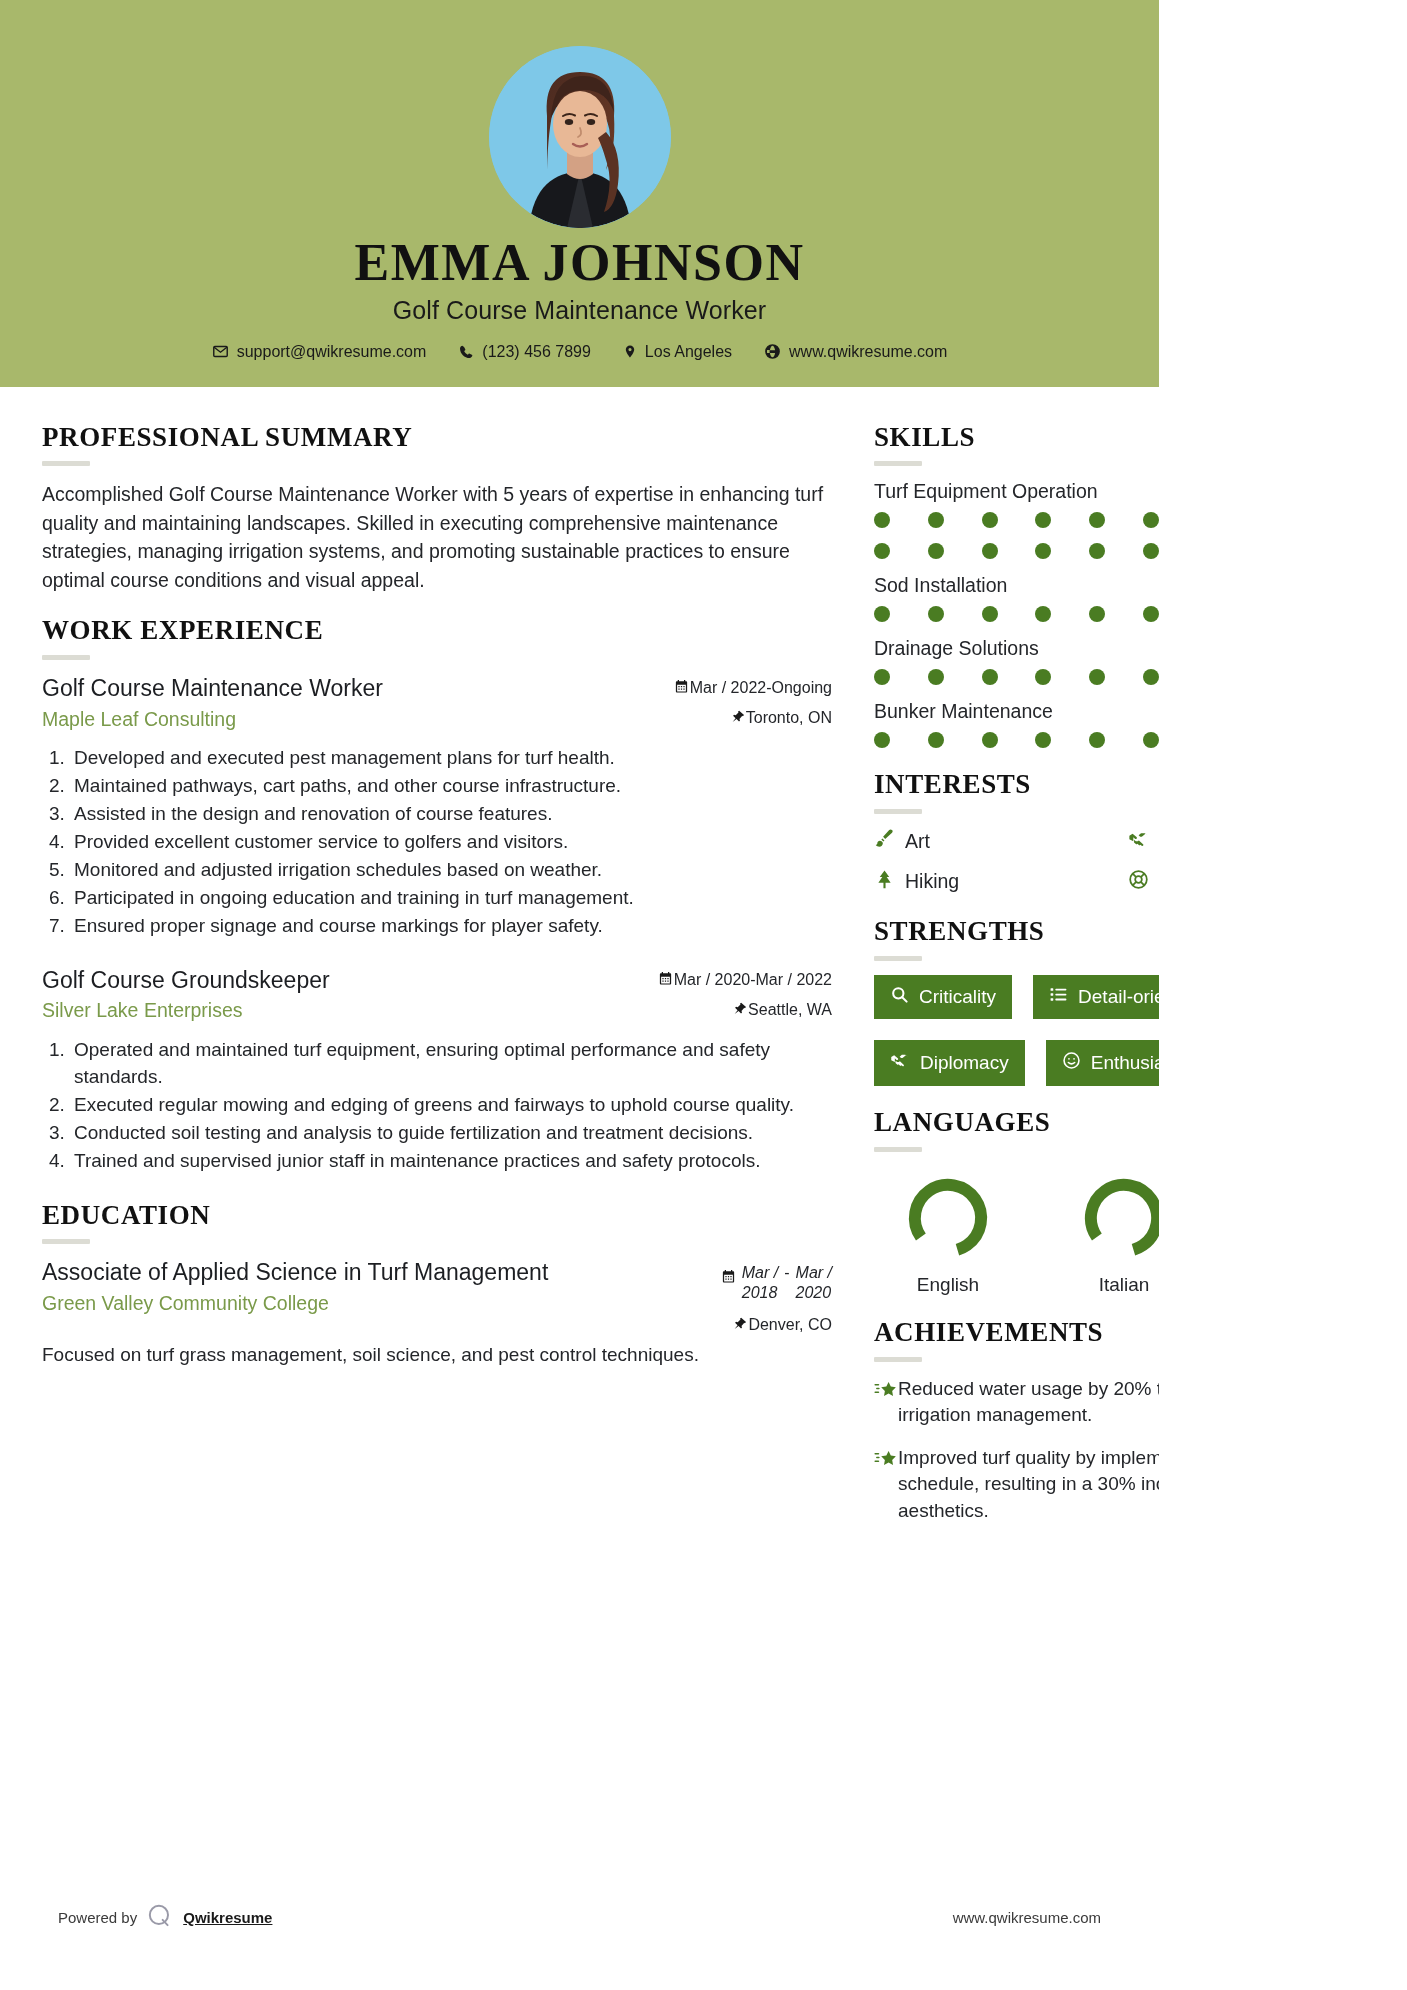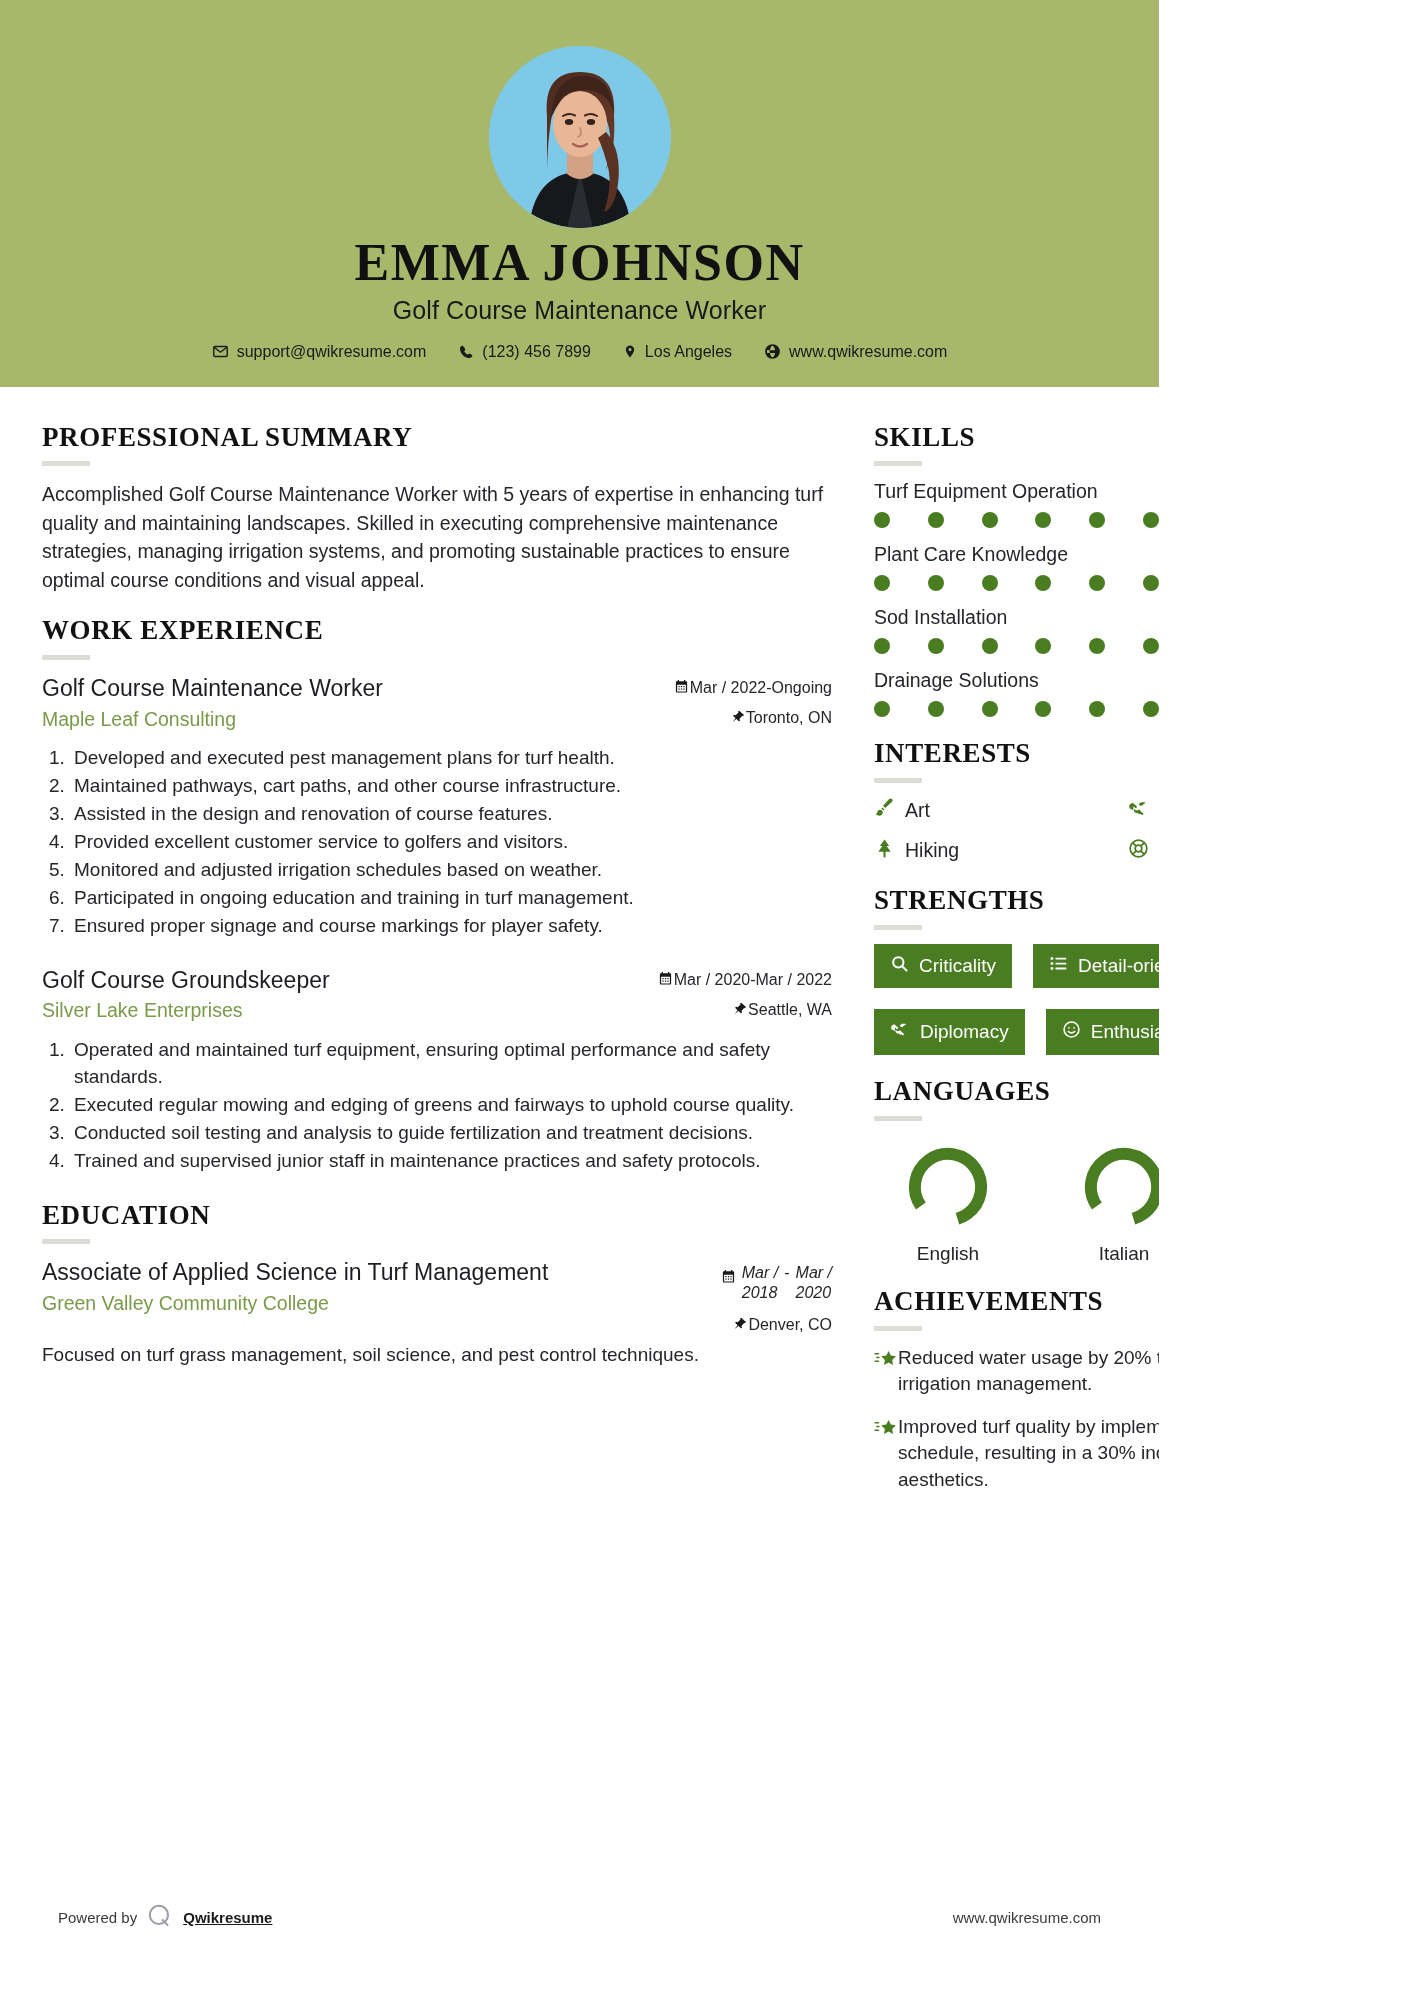--- a/index.html
+++ b/index.html
@@ -491,21 +491,20 @@
               <span class="dot"></span>
               <span class="dot"></span>
               <span class="dot"></span>
               <span class="dot"></span>
               <span class="dot empty"></span>
               <span class="dot empty"></span>
               <span class="dot empty"></span>
             </div>
         </div>
         <div class="skill-row">
-          <div class="skill-name">Plant Care Knowledge</div>
           <div class="dots">
               <span class="dot"></span>
               <span class="dot"></span>
               <span class="dot"></span>
               <span class="dot"></span>
               <span class="dot"></span>
               <span class="dot"></span>
               <span class="dot"></span>
               <span class="dot empty"></span>
               <span class="dot empty"></span>
@@ -533,20 +532,35 @@
               <span class="dot"></span>
               <span class="dot"></span>
               <span class="dot"></span>
               <span class="dot"></span>
               <span class="dot"></span>
               <span class="dot"></span>
               <span class="dot"></span>
               <span class="dot"></span>
               <span class="dot"></span>
               <span class="dot"></span>
+            </div>
+        </div>
+        <div class="skill-row">
+          <div class="skill-name">Bunker Maintenance</div>
+          <div class="dots">
+              <span class="dot"></span>
+              <span class="dot"></span>
+              <span class="dot"></span>
+              <span class="dot"></span>
+              <span class="dot"></span>
+              <span class="dot"></span>
+              <span class="dot"></span>
+              <span class="dot empty"></span>
+              <span class="dot empty"></span>
+              <span class="dot empty"></span>
             </div>
         </div>
       </div>
 
       <div class="sec">
         <div class="sec-title">INTERESTS</div>
         <div class="sec-rule"></div>
         <div class="interests-grid">
           <div class="interest">
             <span>

